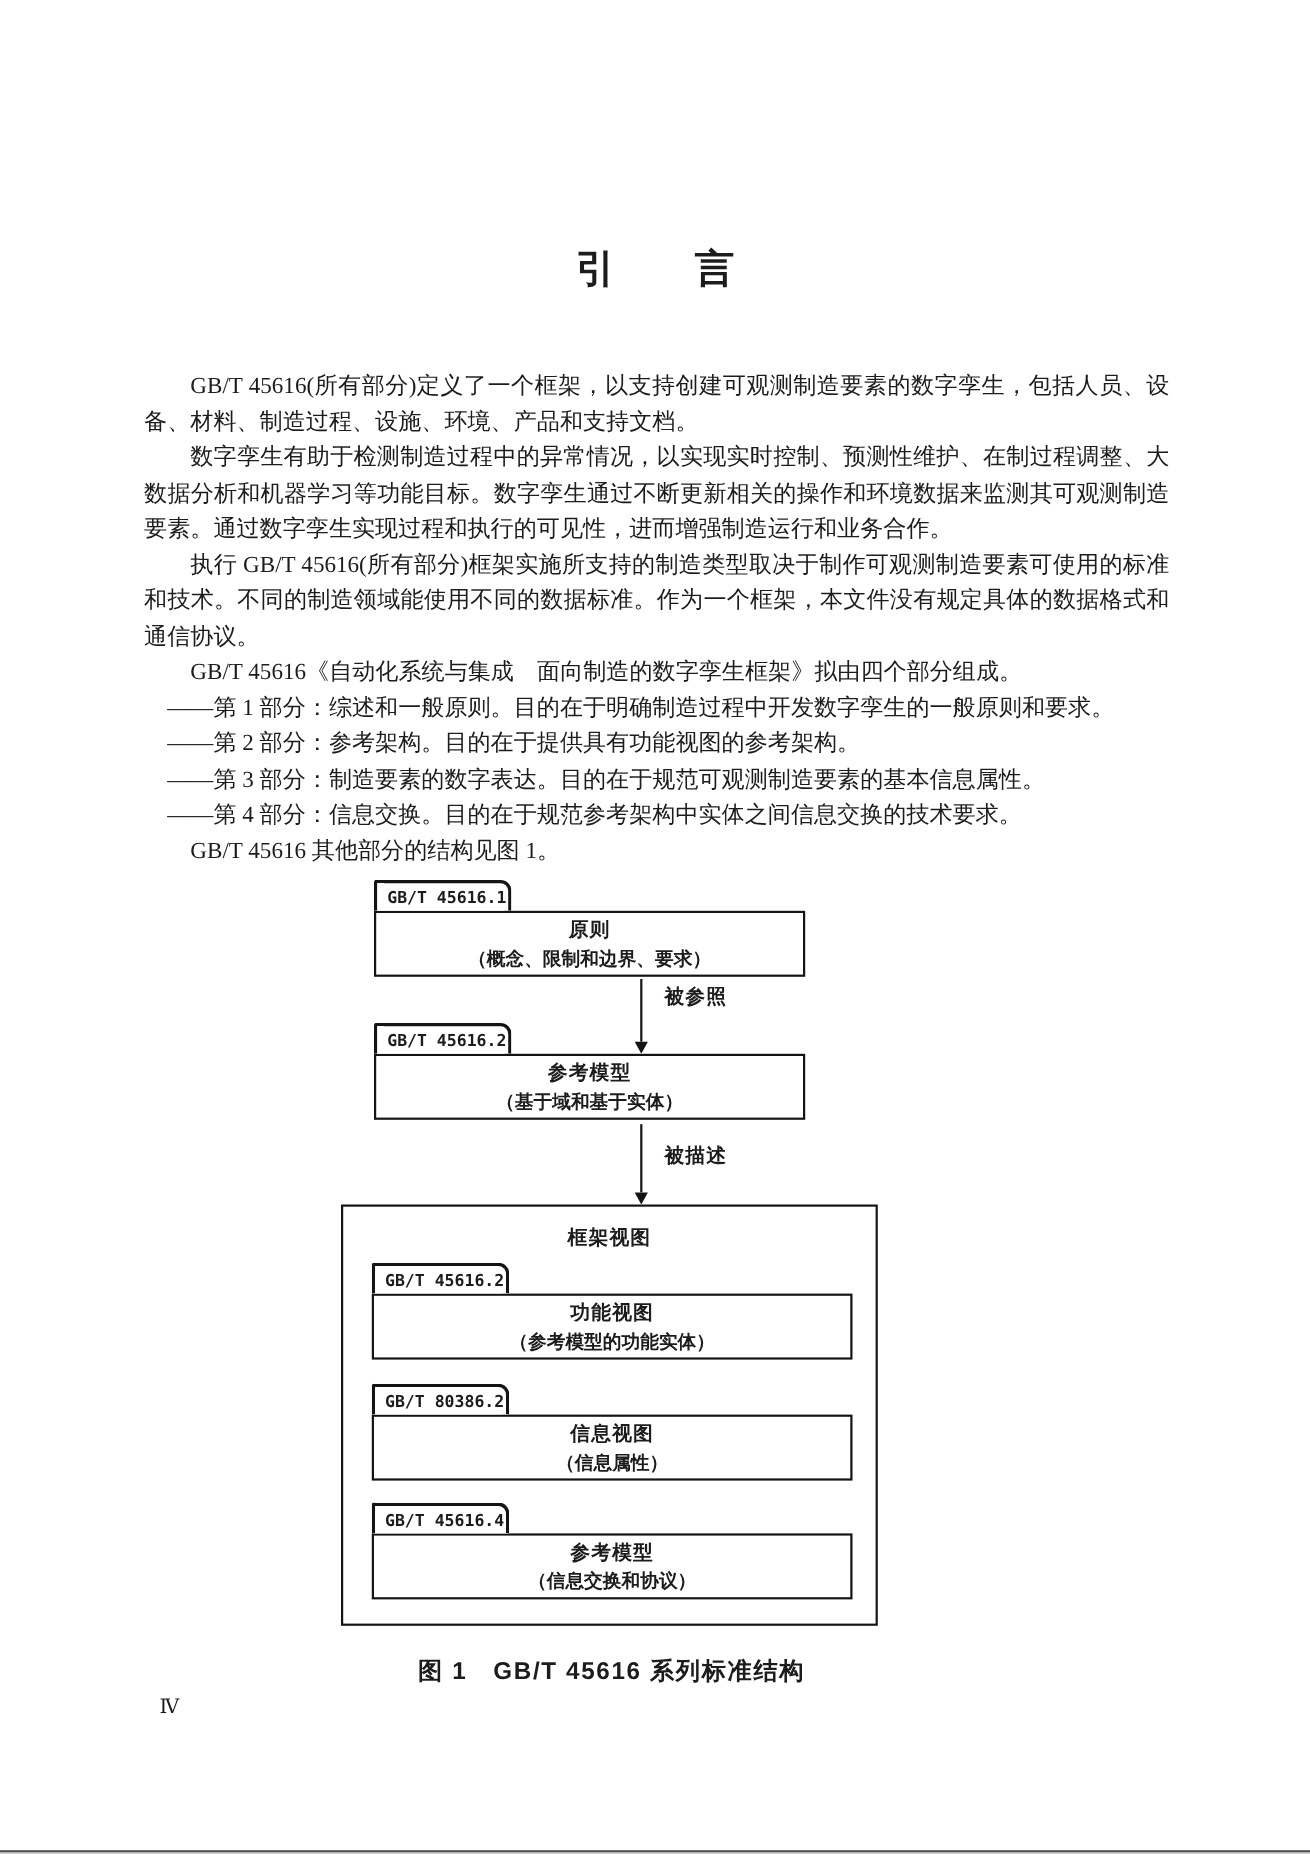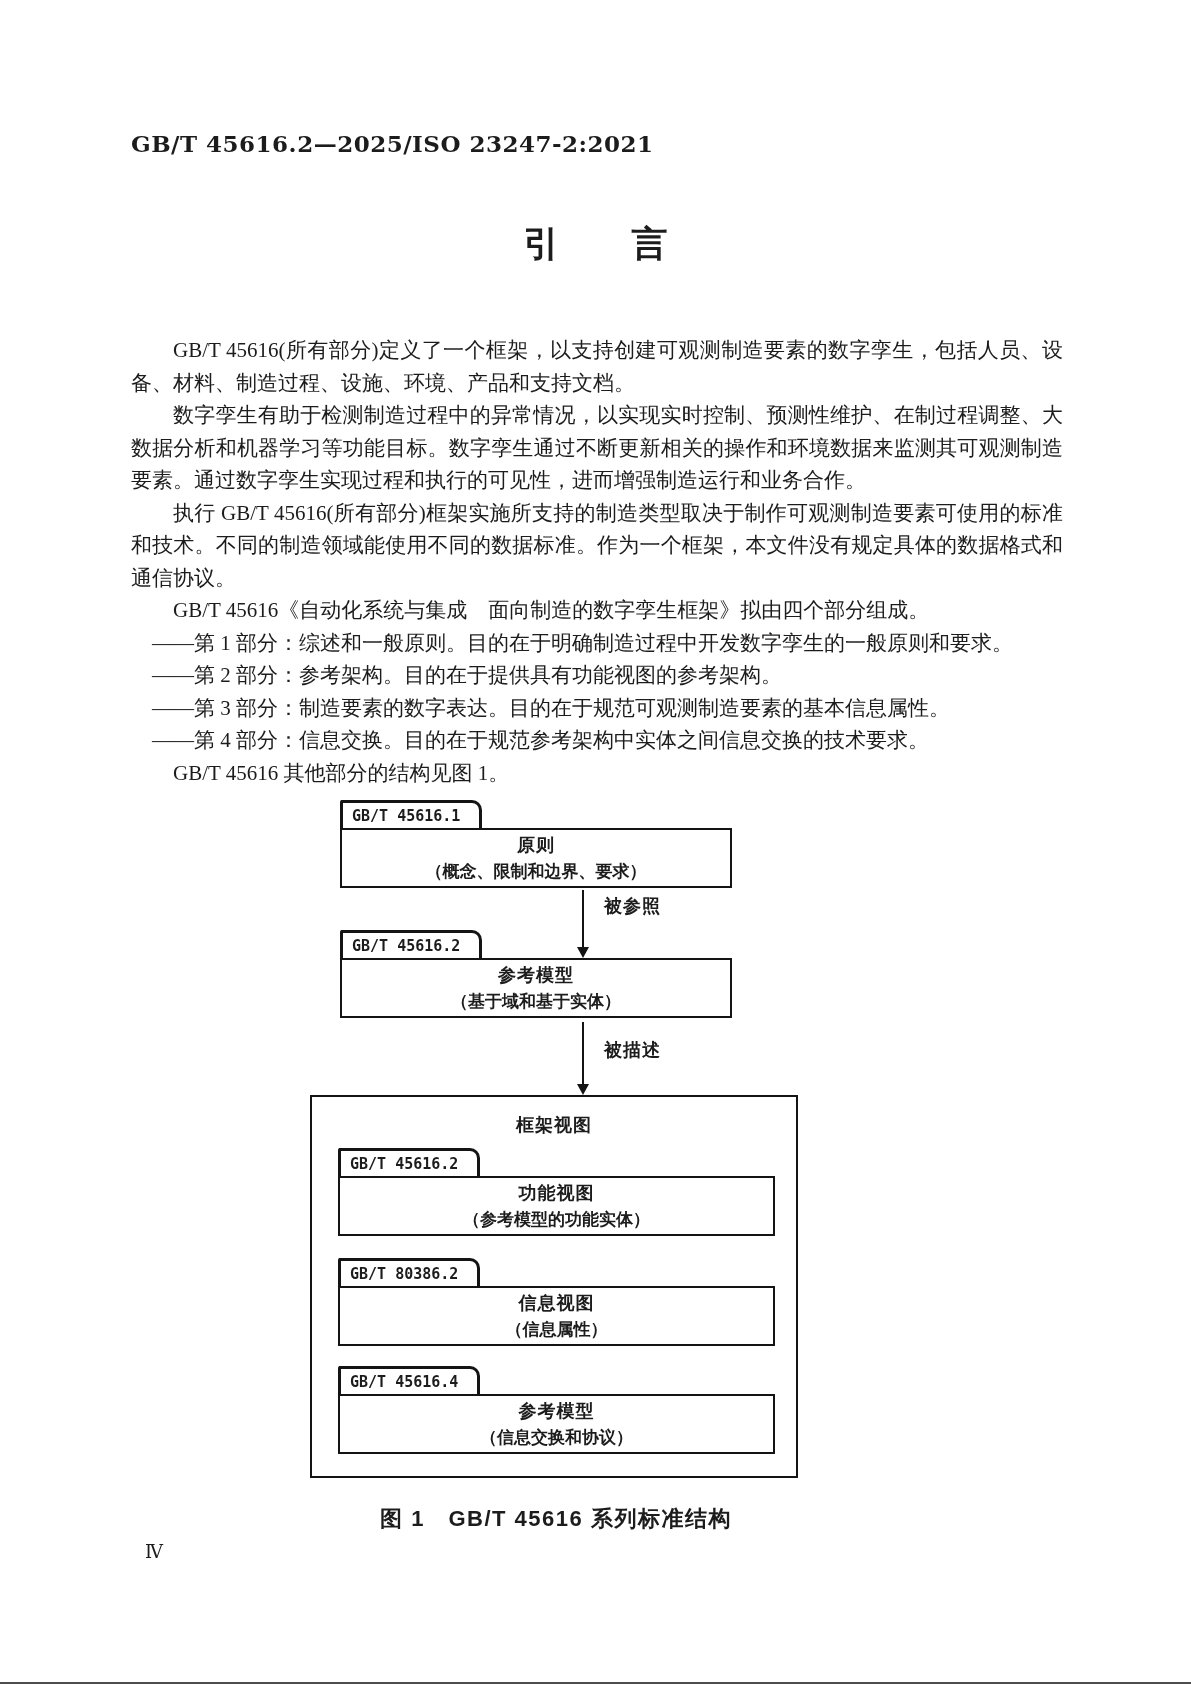--- a/index.html
+++ b/index.html
@@ -31,21 +31,21 @@
   p.indent { text-indent:2em; }
   p.dash   { text-indent:1em; }
 
   
   .figure {
     position:absolute; left:310px; top:798px; width:492px; height:684px;
     font-family:"Liberation Sans","DejaVu Sans",sans-serif;
   }
   .pkg { position:absolute; }
   .pkg-tab {
-    box-sizing:border-box; width:142px; height:28px;
+    box-sizing:border-box; width:125px; height:28px;
     border:3px solid #141414; border-bottom:none;
     border-radius:2px 10px 0 0; background:#fff;
     font-family:"DejaVu Sans Mono","Liberation Mono",monospace;
     font-weight:bold; font-size:15px;
     display:flex; align-items:center; padding-left:9px;
     position:relative; z-index:2; white-space:nowrap;
   }
   .pkg-body {
     box-sizing:border-box; width:392px; height:60px;
     border:2px solid #141414; background:#fff;
@@ -86,21 +86,20 @@
   }
   .bottom-edge {
     position:absolute; left:0; right:0; bottom:1px; height:2px; background:#4d4d4d;
   }
 </style>
 </head>
 <body>
 
 <div class="page">
 
-  <div class="std-header">GB/T 45616.2—2025/ISO 23247-2:2021</div>
 
   <h1 class="doc-title">引　　言</h1>
 
   <div class="body-text">
     <p class="indent">GB/T 45616(所有部分)定义了一个框架，以支持创建可观测制造要素的数字孪生，包括人员、设备、材料、制造过程、设施、环境、产品和支持文档。</p>
     <p class="indent">数字孪生有助于检测制造过程中的异常情况，以实现实时控制、预测性维护、在制过程调整、大数据分析和机器学习等功能目标。数字孪生通过不断更新相关的操作和环境数据来监测其可观测制造要素。通过数字孪生实现过程和执行的可见性，进而增强制造运行和业务合作。</p>
     <p class="indent">执行 GB/T 45616(所有部分)框架实施所支持的制造类型取决于制作可观测制造要素可使用的标准和技术。不同的制造领域能使用不同的数据标准。作为一个框架，本文件没有规定具体的数据格式和通信协议。</p>
     <p class="indent">GB/T 45616《自动化系统与集成　面向制造的数字孪生框架》拟由四个部分组成。</p>
     <p class="dash">——第 1 部分：综述和一般原则。目的在于明确制造过程中开发数字孪生的一般原则和要求。</p>
     <p class="dash">——第 2 部分：参考架构。目的在于提供具有功能视图的参考架构。</p>

